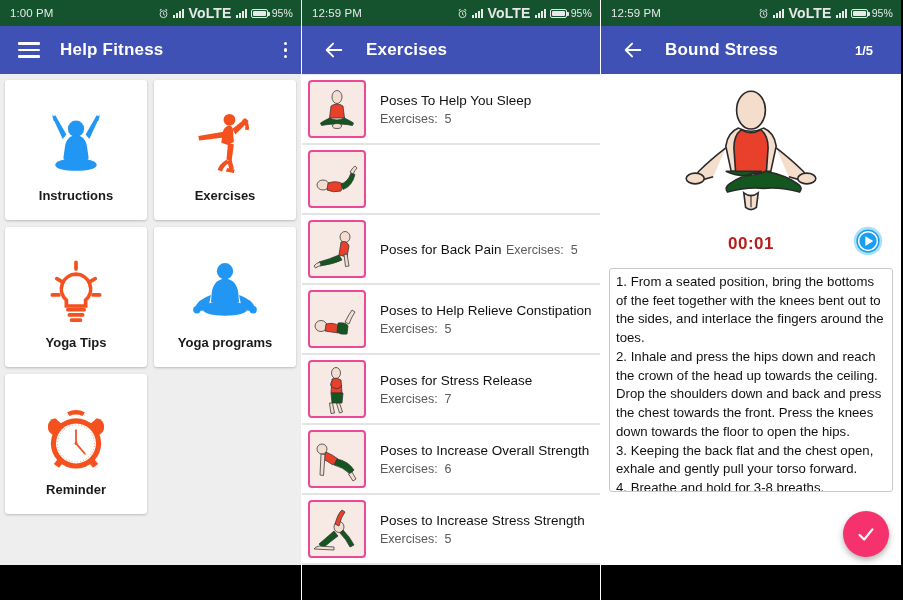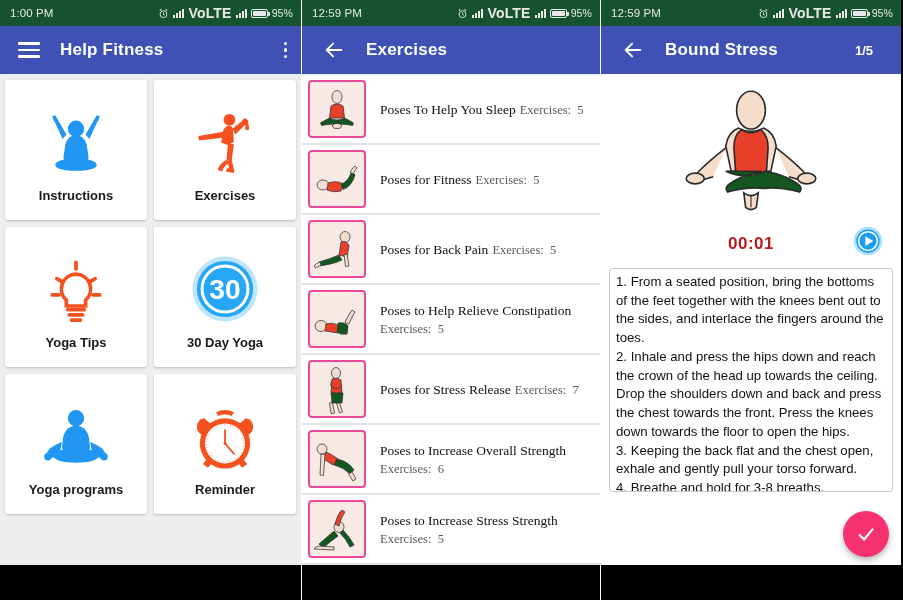--- a/index.html
+++ b/index.html
@@ -60,21 +60,21 @@
     display:flex; flex-direction:column; align-items:center; justify-content:center;
     cursor:pointer;
   }
   .card .ico { height:88px; display:flex; align-items:center; justify-content:center; }
   .card .lbl { font-size:13px; font-weight:bold; color:#1a1a1a; margin-top:2px; }
 
   
   .listwrap { background:#e4e4e4; height:491px; overflow:hidden; padding-top:1px; }
   .row {
     background:#fff; height:68px; margin-bottom:2px;
-    display:flex; align-items:center; padding:0 6px; cursor:pointer;font-family:Liberation Serif, serif;
+    display:flex; align-items:center; padding:0 6px; cursor:pointer;
   }
   .thumb {
     width:58px; height:58px; flex:0 0 58px; border:2px solid #ec4899;
     border-radius:4px; background:#f7e9e4; overflow:hidden;
     display:flex; align-items:center; justify-content:center;
   }
   .rowtxt { margin-left:14px; flex:1; min-width:0; }
   .rowtitle { font-size:13.5px; color:#111; line-height:1.18; }
   .rowsub { font-size:12.5px; color:#5a5a5a; margin-top:3px; }
 
@@ -190,31 +190,20 @@
               <g stroke="#f4511e" stroke-width="5" fill="none" stroke-linecap="round">
                 <path d="M50 30 a20 20 0 0 1 13 35 l0 8 l-26 0 l0-8 A20 20 0 0 1 50 30z"></path>
                 <path d="M50 14v9M24 36l7 4M76 36l-7 4M18 58h9M82 58h-9"></path>
                 <path d="M39 78h22M41 85h18M44 92h12"></path>
               </g>
             </svg>
           </span>
           <span class="lbl">Yoga Tips</span>
         </div>
 
-        <div class="card">
-          <span class="ico">
-            <svg width="74" height="74" viewBox="0 0 100 100">
-              <circle cx="50" cy="50" r="44" fill="#6fc6fa" opacity="0.45"></circle>
-              <circle cx="50" cy="50" r="38" fill="#25a7f5"></circle>
-              <circle cx="50" cy="50" r="31" fill="none" stroke="#fff" stroke-width="4"></circle>
-              <text x="50" y="64" font-family="Liberation Sans, sans-serif" font-size="38" font-weight="bold" fill="#fff" text-anchor="middle">30</text>
-            </svg>
-          </span>
-          <span class="lbl">30 Day Yoga</span>
-        </div>
 
         <div class="card">
           <span class="ico">
             <svg width="74" height="74" viewBox="0 0 100 100">
               <g fill="#2196f3">
                 <circle cx="50" cy="26" r="11"></circle>
                 <path d="M50 36c-11 0-17 9-18 20l-1 12h38l-1-12c-1-11-7-20-18-20z"></path>
                 <path d="M31 58 q-18 6 -22 18 q-1 4 4 4 l14-2 z"></path>
                 <path d="M69 58 q18 6 22 18 q1 4 -4 4 l-14-2 z"></path>
                 <path d="M50 66c-17 0-30 5-30 11s13 9 30 9 30-3 30-9-13-11-30-11z"></path>
@@ -312,26 +301,20 @@
       </div>
 
       <div class="row">
         <span class="thumb">
           <svg width="50" height="50" viewBox="0 0 100 100">
             <ellipse cx="22" cy="62" rx="12" ry="10" fill="#f2ddd0" stroke="#333" stroke-width="1.5"></ellipse>
             <path d="M32 58 q18-6 30 2 l-4 14 q-16 4-28-2z" fill="#e8402a" stroke="#333" stroke-width="1.5"></path>
             <path d="M58 60 q14-4 20-22 l8 3 q-6 24-24 30z" fill="#14561f" stroke="#333" stroke-width="1.5"></path>
             <path d="M76 36 q6-10 10-12 l4 4 q-4 4-8 12z" fill="#f2ddd0" stroke="#333" stroke-width="1.5"></path>
           </svg>
-        </span>
-        <span class="rowtxt">
-          <span class="rowtitle">Poses for Fitness</span>
-          <span class="rowsub">
-            <span>Exercises:</span>&nbsp; <span>5</span>
-          </span>
         </span>
       </div>
 
       <div class="row">
         <span class="thumb">
           <svg width="50" height="50" viewBox="0 0 100 100">
             <ellipse cx="66" cy="26" rx="10" ry="11" fill="#f2ddd0" stroke="#333" stroke-width="1.5"></ellipse>
             <path d="M58 36 q12-4 16 8 l-4 22 l-16-4z" fill="#e8402a" stroke="#333" stroke-width="1.5"></path>
             <path d="M54 62 q-18 8 -40 14 l2 8 q28-4 44-12z" fill="#14561f" stroke="#333" stroke-width="1.5"></path>
             <path d="M16 76 q-8 2 -12 8 l3 4 q6-4 11-5z" fill="#f2ddd0" stroke="#333" stroke-width="1.5"></path>

